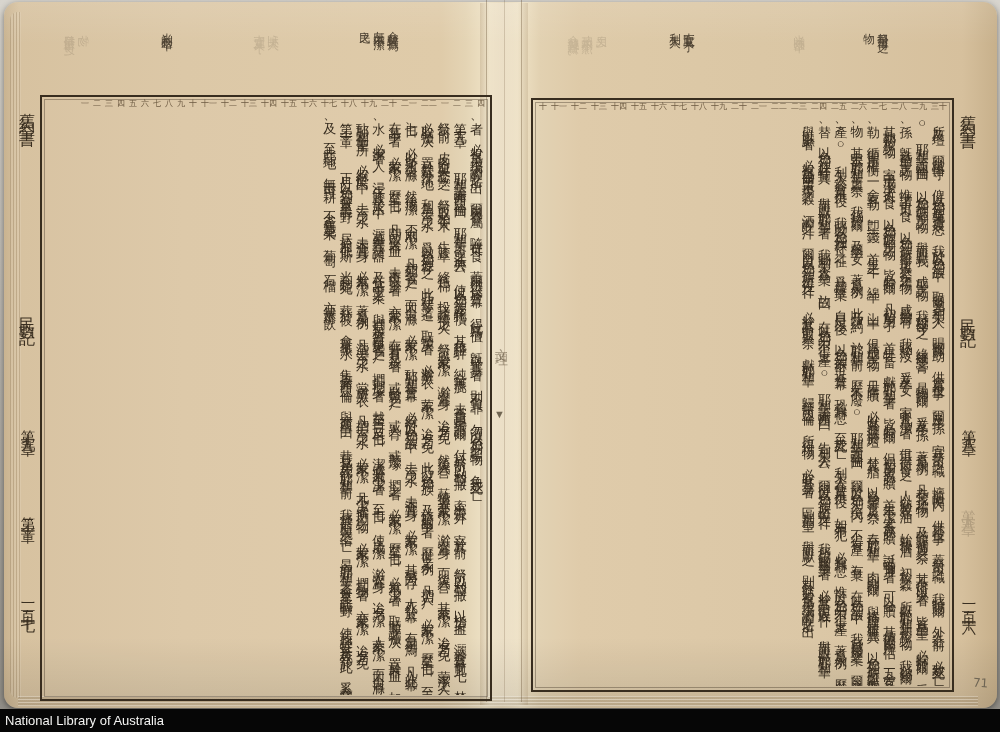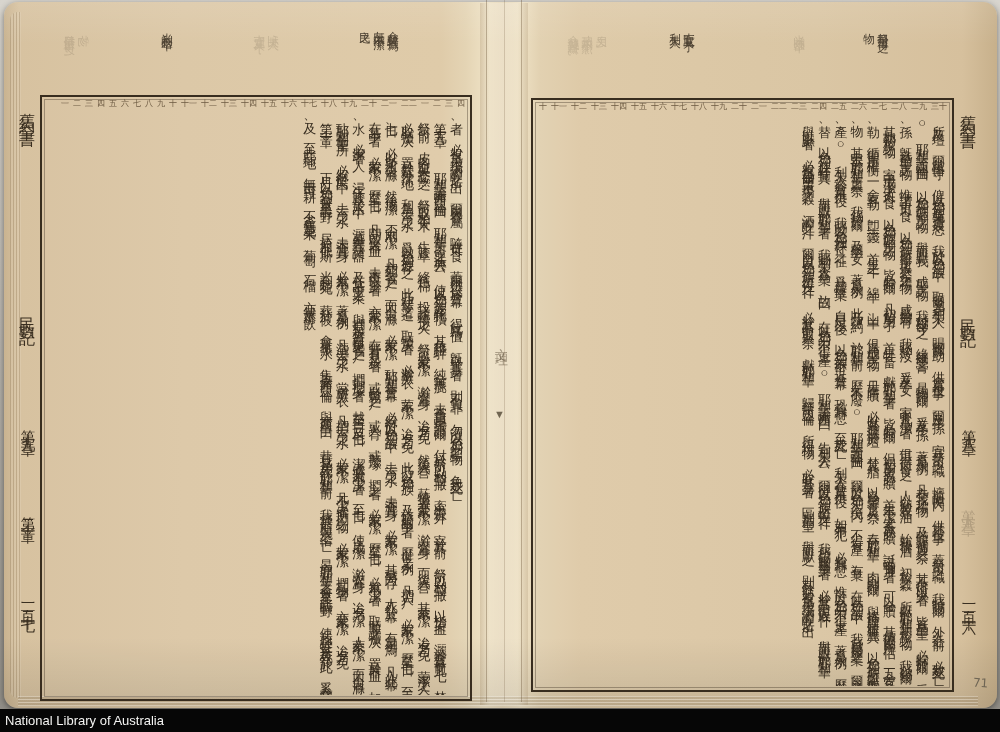--- a/index.html
+++ b/index.html
@@ -17,21 +17,21 @@
   .page-edges-bottom{position:absolute;left:14px;top:694px;width:960px;height:10px;
     background:repeating-linear-gradient(180deg,rgba(255,255,255,.25) 0 1px,rgba(100,80,50,.14) 1px 3px);}
   .spine{position:absolute;left:480px;top:3px;width:48px;height:702px;
     background:linear-gradient(90deg,rgba(120,90,55,.18) 0,rgba(255,255,255,.12) 20%,rgba(255,255,255,.18) 50%,rgba(255,255,255,.10) 78%,rgba(120,90,55,.16) 100%);}
   .spine-crease{position:absolute;top:0;width:1px;height:702px;background:rgba(95,72,42,.35);}
   .spine-label{position:absolute;left:492px;top:338px;font-size:13px;color:rgba(90,75,55,.55);
     writing-mode:vertical-rl;letter-spacing:5px;filter:blur(.4px);}
   .spine-fishtail{position:absolute;left:494px;top:408px;font-size:11px;color:rgba(60,48,32,.70);}
   
   .frame{position:absolute;border:2px solid #382d1f;background:rgba(255,255,255,.03);}
-  .frame-left{left:40px;top:95px;width:428px;height:602px;}
+  .frame-left{left:40px;top:95px;width:428px;height:602px;padding-left:20px;}
   .frame-right{left:531px;top:98px;width:419px;height:590px;}
   .frame-inner{position:absolute;inset:2px;border:1px solid #43372766;}
   .verse-band{position:absolute;top:1px;left:5px;right:5px;height:12px;overflow:hidden;
     font-size:8px;line-height:12px;color:rgba(75,58,36,.78);white-space:nowrap;word-spacing:2px;
     direction:rtl;}
   .body-text{position:absolute;top:15px;bottom:4px;left:5px;right:6px;overflow:hidden;
     writing-mode:vertical-rl;text-orientation:upright;white-space:pre-wrap;
     font-size:13px;line-height:16.3px;letter-spacing:4.2px;color:#352b1e;}
   
   .v{writing-mode:vertical-rl;text-orientation:upright;white-space:pre;position:absolute;color:#3a2f21;}

